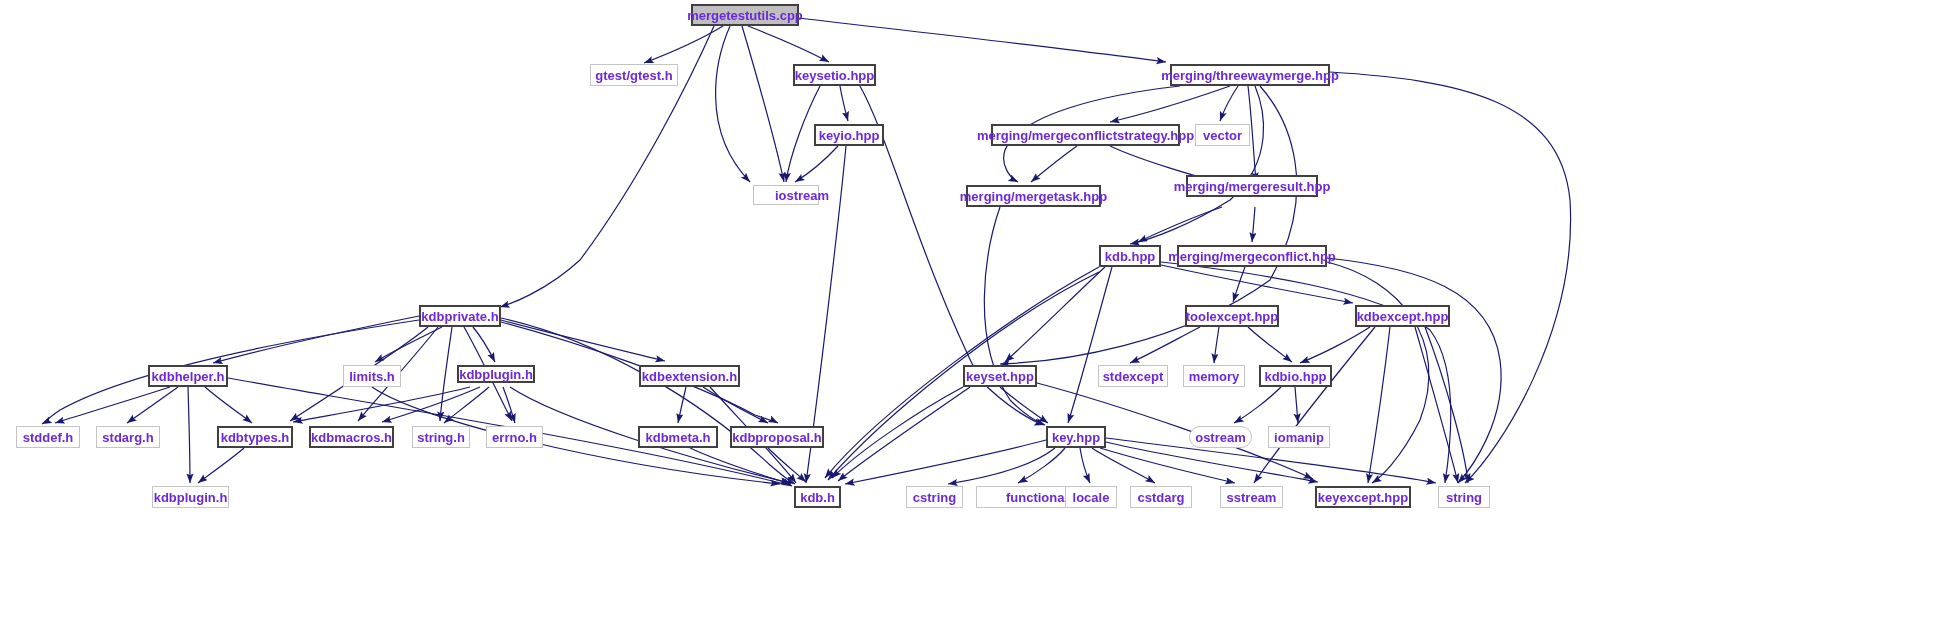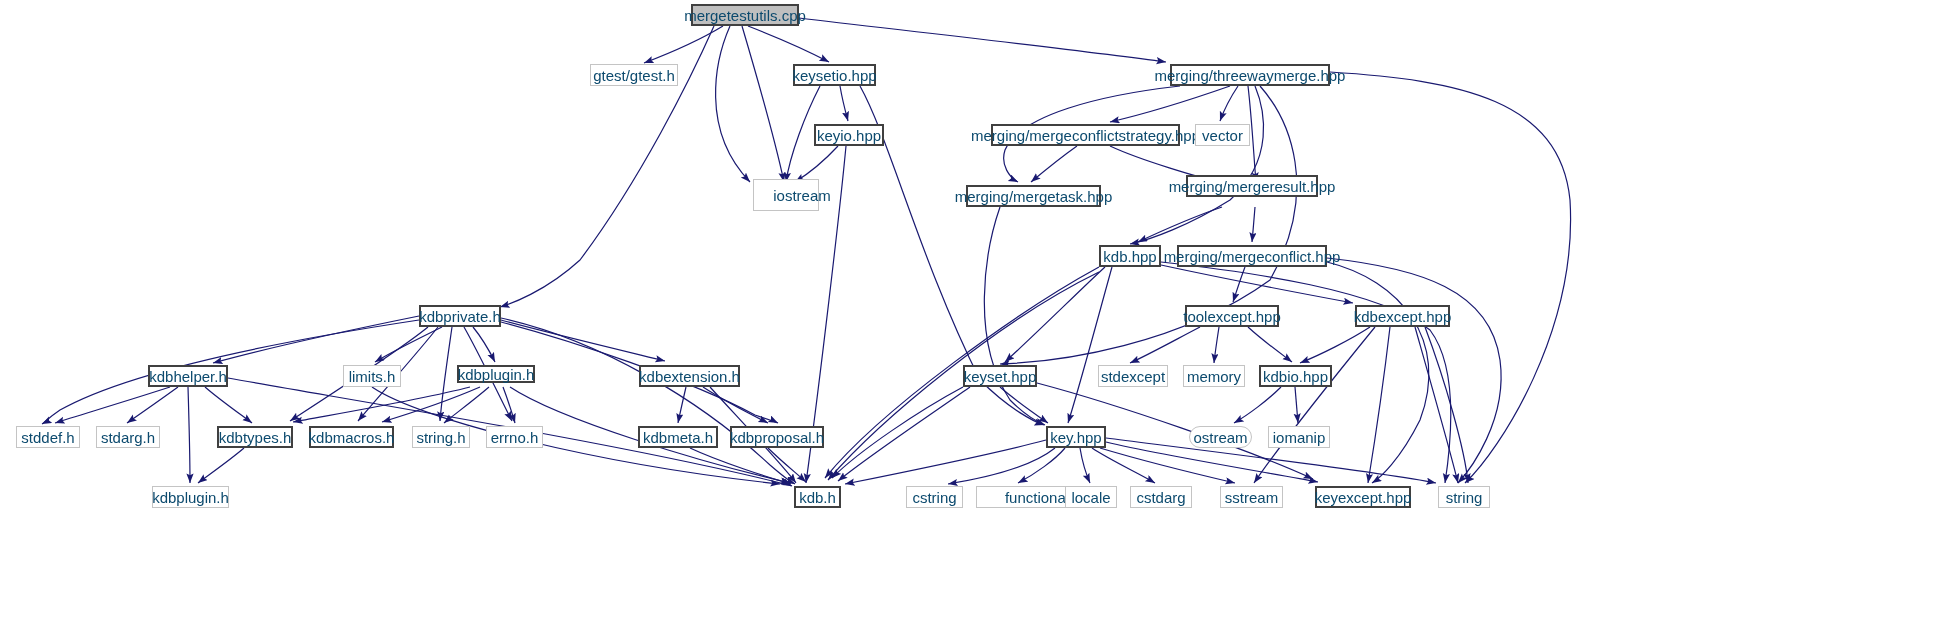--- a/index.html
+++ b/index.html
@@ -23,27 +23,28 @@
     height: 635px;
     pointer-events: none;
   }
   .gnode {
     position: absolute;
     box-sizing: border-box;
     display: flex;
     align-items: center;
     justify-content: center;
     white-space: nowrap;
-    font-size: 15px;
+    font-size: 13px;
     line-height: 1;
-    color: #0c4a6e;
+    color: #6d28d9;
     background: #ffffff;
     border: 1px solid #c4c4c4;
     height: 26px;
     letter-spacing: 0px;
+    font-weight: bold;
   }
   
   .gnode.strong {
     border: 2px solid #404040;
     background: #ffffff;
   }
   .gnode.root {
     border: 2px solid #404040;
     background: #bfbfbf;
   }
@@ -150,21 +151,21 @@
   </svg>
 
   <div id="nodes-layer">
       <div class="gnode root" style="left: 691px; top: 4px; width: 108px; height: 22px;">mergetestutils.cpp</div>
       <div class="gnode light" style="left: 590px; top: 64px; width: 88px; height: 22px;">gtest/gtest.h</div>
       <div class="gnode strong" style="left: 793px; top: 64px; width: 83px; height: 22px;">keysetio.hpp</div>
       <div class="gnode strong" style="left: 1170px; top: 64px; width: 160px; height: 22px;">merging/threewaymerge.hpp</div>
       <div class="gnode strong" style="left: 814px; top: 124px; width: 70px; height: 22px;">keyio.hpp</div>
       <div class="gnode strong" style="left: 991px; top: 124px; width: 189px; height: 22px;">merging/mergeconflictstrategy.hpp</div>
       <div class="gnode light" style="left: 1195px; top: 124px; width: 55px; height: 22px;">vector</div>
-      <div class="gnode light" style="left: 753px; top: 179px; width: 66px; height: 32px; padding-left: 32px;">iostream</div>
+      <div class="gnode light" style="left: 753px; top: 185px; width: 66px; height: 20px; padding-left: 32px;">iostream</div>
       <div class="gnode strong" style="left: 966px; top: 185px; width: 135px; height: 22px;">merging/mergetask.hpp</div>
       <div class="gnode strong" style="left: 1186px; top: 175px; width: 132px; height: 22px;">merging/mergeresult.hpp</div>
       <div class="gnode strong" style="left: 1099px; top: 245px; width: 62px; height: 22px;">kdb.hpp</div>
       <div class="gnode strong" style="left: 1177px; top: 245px; width: 150px; height: 22px;">merging/mergeconflict.hpp</div>
       <div class="gnode strong" style="left: 419px; top: 305px; width: 82px; height: 22px;">kdbprivate.h</div>
       <div class="gnode strong" style="left: 1185px; top: 305px; width: 94px; height: 22px;">toolexcept.hpp</div>
       <div class="gnode strong" style="left: 1355px; top: 305px; width: 95px; height: 22px;">kdbexcept.hpp</div>
       <div class="gnode strong" style="left: 148px; top: 365px; width: 80px; height: 22px;">kdbhelper.h</div>
       <div class="gnode light" style="left: 343px; top: 365px; width: 58px; height: 22px;">limits.h</div>
       <div class="gnode strong" style="left: 457px; top: 365px; width: 78px; height: 18px;">kdbplugin.h</div>

